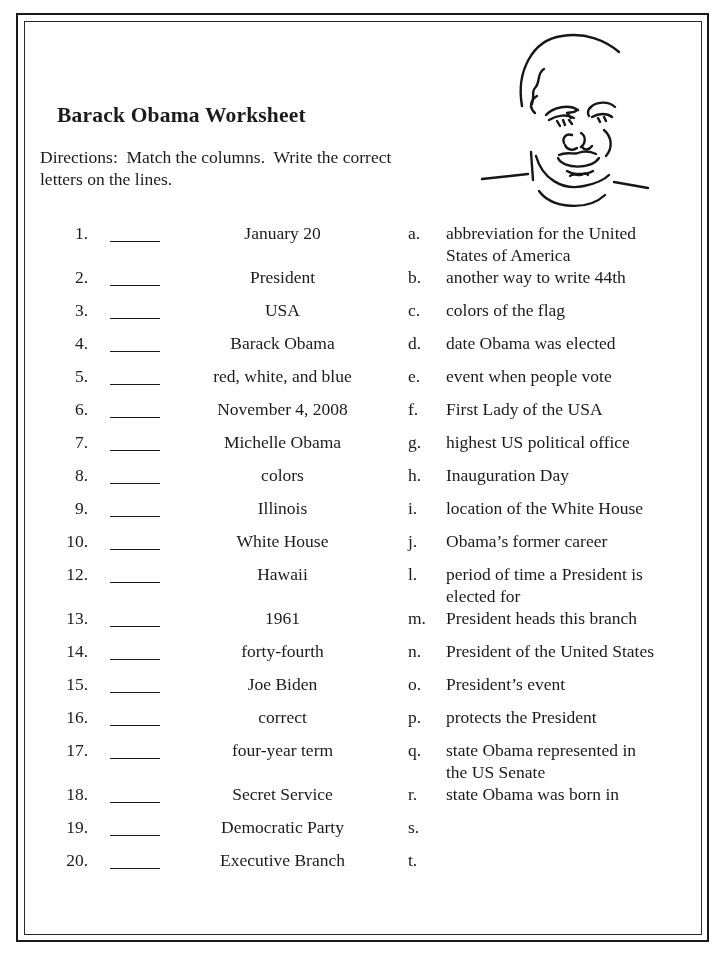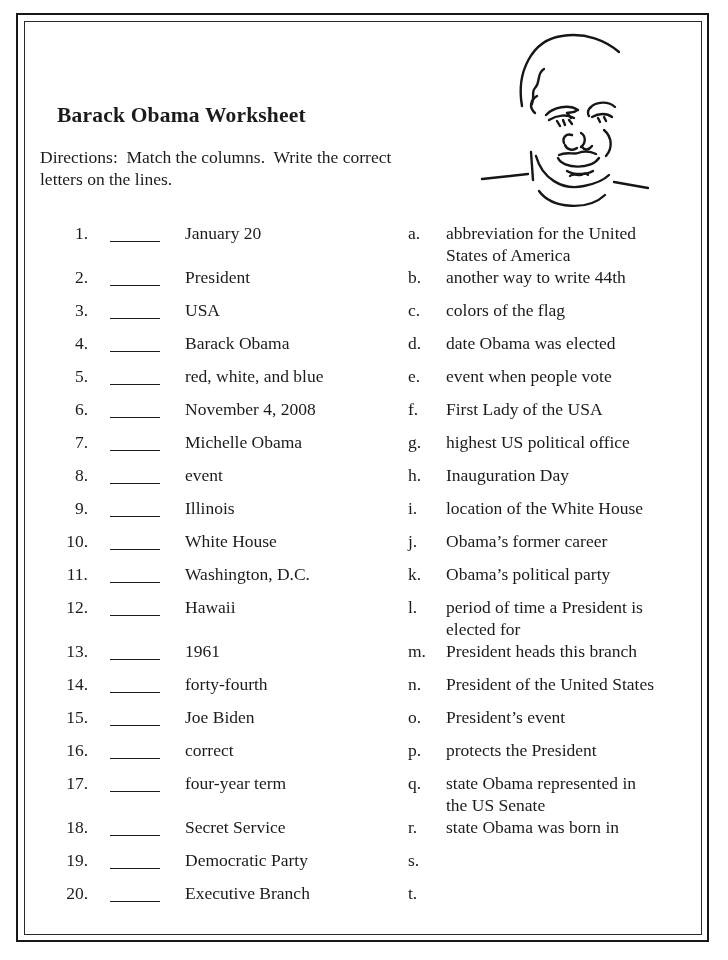--- a/index.html
+++ b/index.html
@@ -42,21 +42,21 @@
     display: grid;
     grid-template-columns: 48px 72px 220px 38px 1fr;
     align-items: start;
     margin-bottom: 11px;
     font-size: 17.5px; line-height: 22px;
   }
   .row-tight { margin-bottom: 0; }
   .num { text-align: right; }
   .blankcell { padding-left: 22px; }
   .blank { display: block; width: 50px; height: 20px; border-bottom: 1.6px solid #1b1b1b; }
-  .lefttext { padding-left: 25px; }
+  .lefttext { padding-left: 25px; text-align: center; }
   .letter { padding-left: 28px; }
   .righttext { padding-left: 28px; white-space: pre-wrap; }
 </style>
 </head>
 <body>
 
 <div class="page">
   <div class="border-outer">
     <div class="border-inner"></div>
   </div>
@@ -175,50 +175,41 @@
     </span>
     <span class="lefttext">Michelle Obama</span>
     <span class="letter">g.</span>
     <span class="righttext">highest US political office</span>
   </div>
       <div class="row">
     <span class="num">8.</span>
     <span class="blankcell">
       <span class="blank"></span>
     </span>
-    <span class="lefttext">event</span>
+    <span class="lefttext">colors</span>
     <span class="letter">h.</span>
     <span class="righttext">Inauguration Day</span>
   </div>
       <div class="row">
     <span class="num">9.</span>
     <span class="blankcell">
       <span class="blank"></span>
     </span>
     <span class="lefttext">Illinois</span>
     <span class="letter">i.</span>
     <span class="righttext">location of the White House</span>
   </div>
       <div class="row">
     <span class="num">10.</span>
     <span class="blankcell">
       <span class="blank"></span>
     </span>
     <span class="lefttext">White House</span>
     <span class="letter">j.</span>
     <span class="righttext">Obama’s former career</span>
-  </div>
-      <div class="row">
-    <span class="num">11.</span>
-    <span class="blankcell">
-      <span class="blank"></span>
-    </span>
-    <span class="lefttext">Washington, D.C.</span>
-    <span class="letter">k.</span>
-    <span class="righttext">Obama’s political party</span>
   </div>
       <div class="row row-tight">
     <span class="num">12.</span>
     <span class="blankcell">
       <span class="blank"></span>
     </span>
     <span class="lefttext">Hawaii</span>
     <span class="letter">l.</span>
     <span class="righttext">period of time a President is
 elected for</span>

